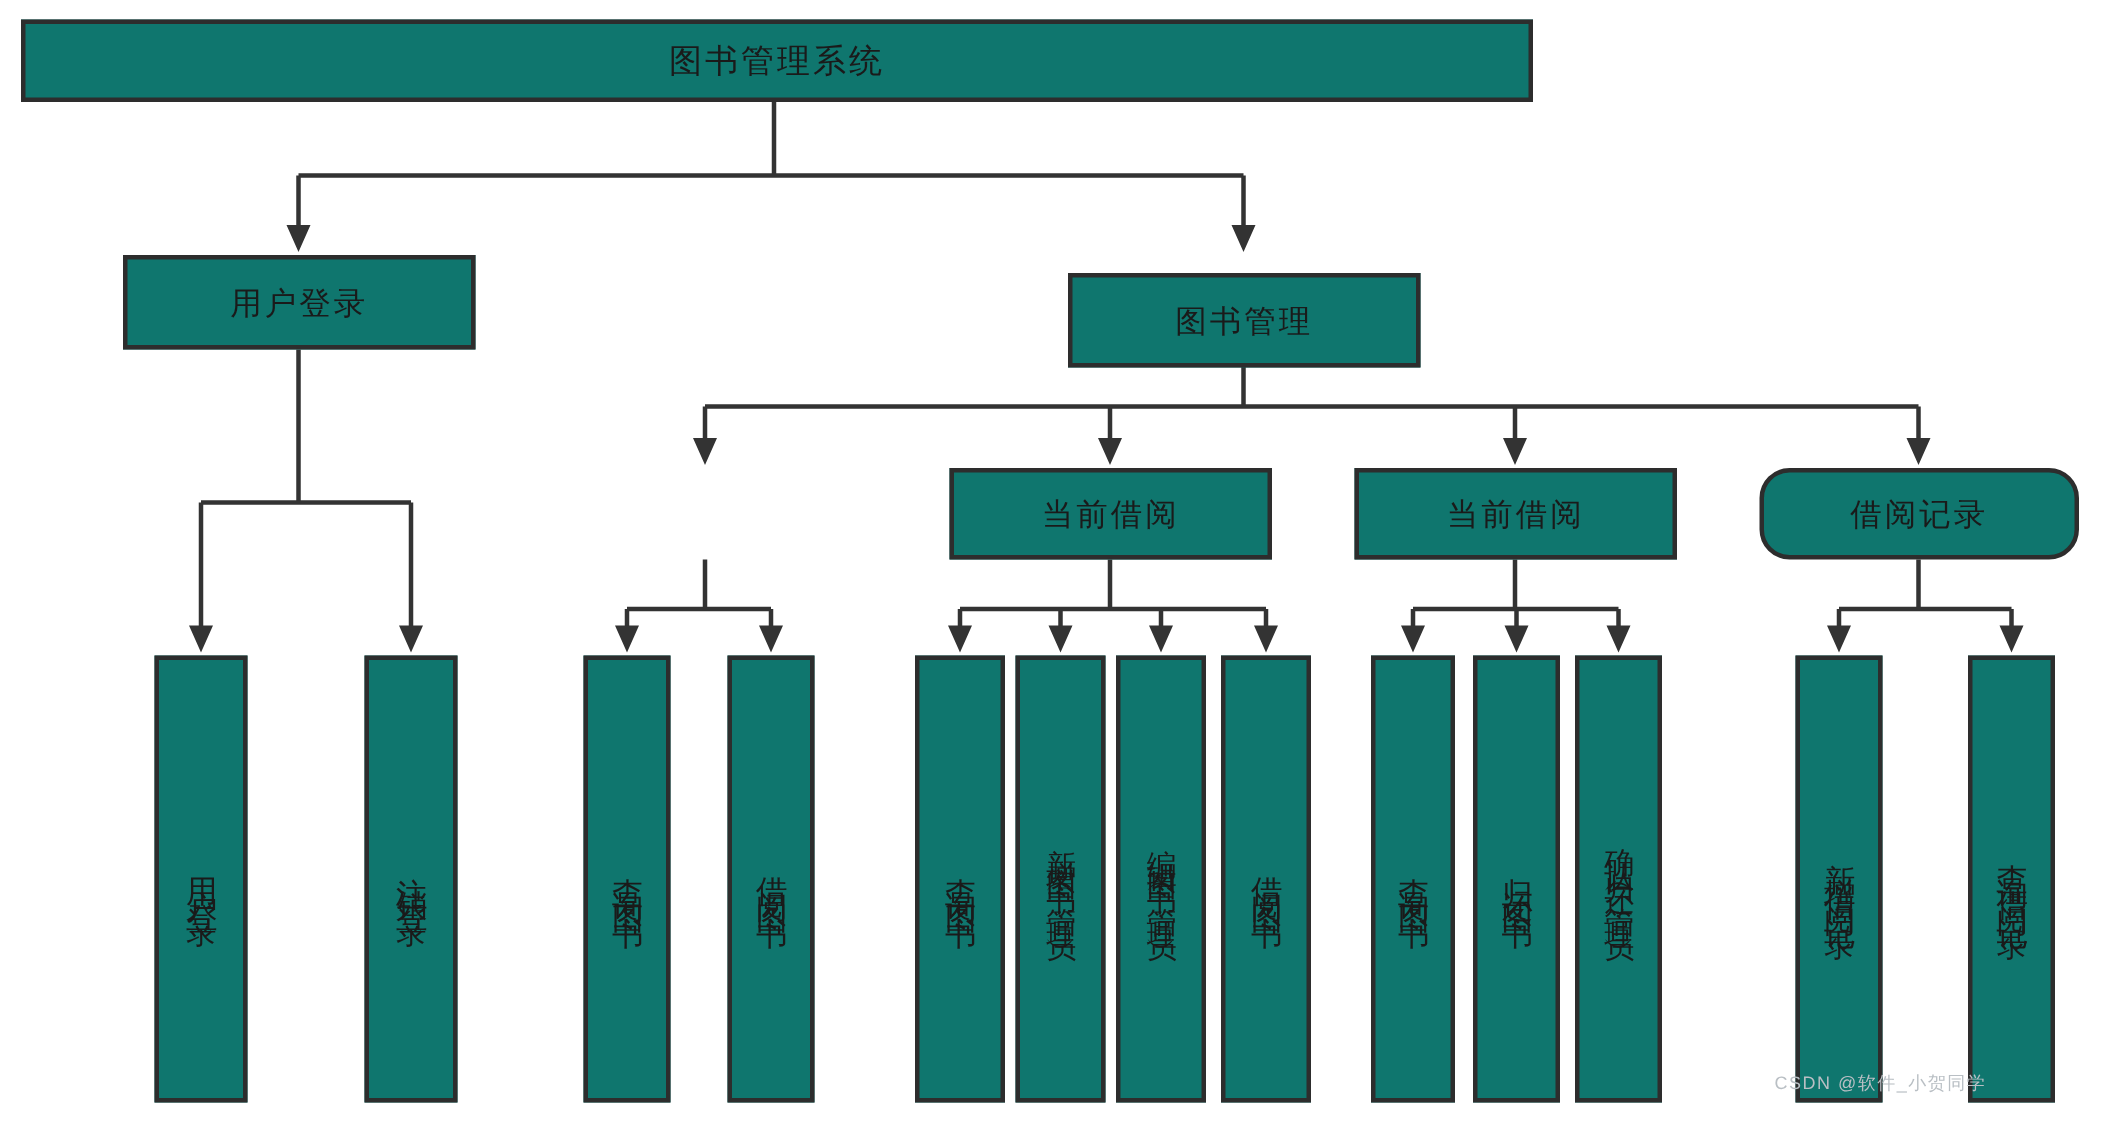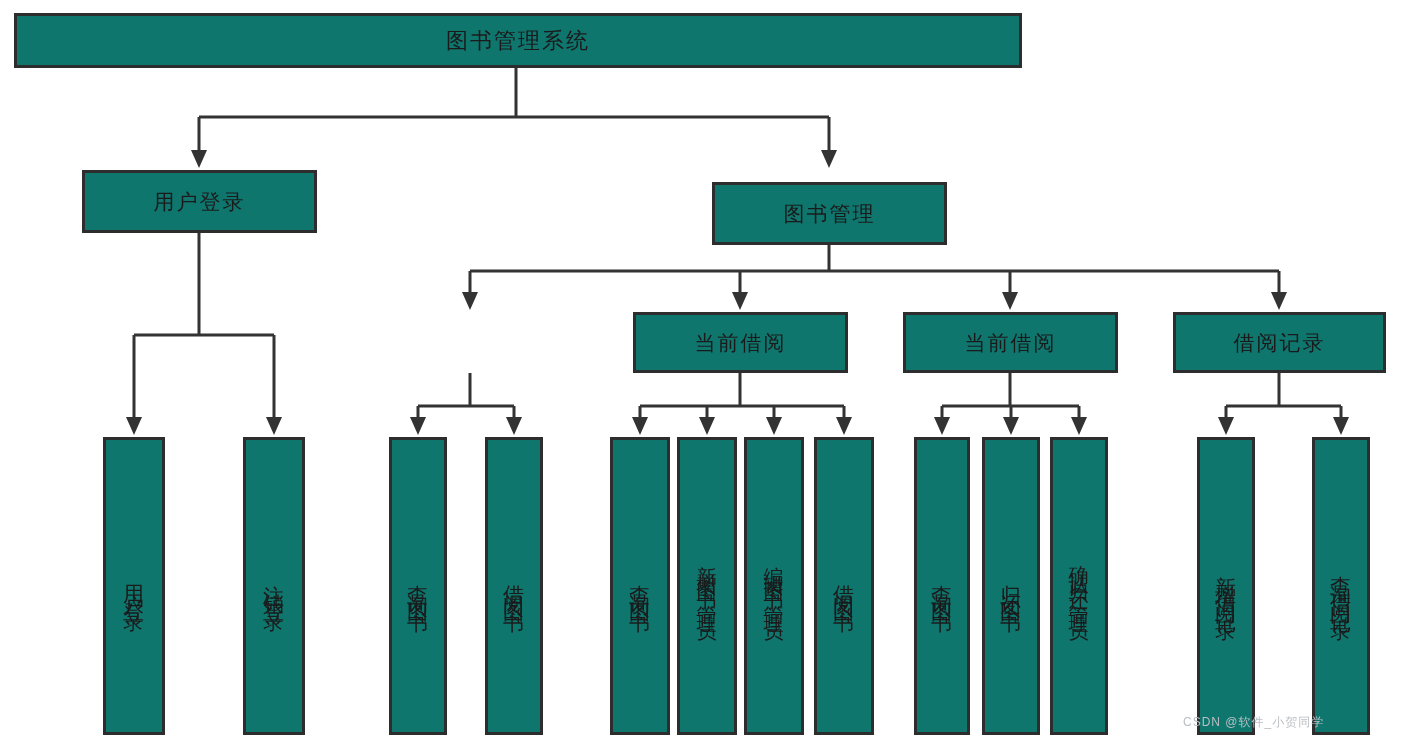--- a/index.html
+++ b/index.html
@@ -92,21 +92,21 @@
       M1341 435 L1333 417 L1349 417 Z"></path>
   </svg>
 
   <div class="box title-box" style="left:14px; top:13px; width:1008px; height:55px;">图书管理系统</div>
 
   <div class="box hbox" style="left:82px; top:170px; width:235px; height:63px;">用户登录</div>
   <div class="box hbox" style="left:712px; top:182px; width:235px; height:63px;">图书管理</div>
 
   <div class="box hbox" style="left:633px; top:312px; width:215px; height:61px;">当前借阅</div>
   <div class="box hbox" style="left:903px; top:312px; width:215px; height:61px;">当前借阅</div>
-  <div class="box hbox" style="left:1173px; top:312px; width:213px; height:61px;">借阅记录</div>
+  <div class="box hbox" style="left:1173px; top:312px; width:213px; height:61px;border-radius:20px;">借阅记录</div>
 
   <div class="box vbox" style="left:103px; top:437px; width:62px; height:298px;">用户登录</div>
   <div class="box vbox" style="left:243px; top:437px; width:62px; height:298px;">注销登录</div>
 
   <div class="box vbox" style="left:389px; top:437px; width:58px; height:298px;">查询图书</div>
   <div class="box vbox" style="left:485px; top:437px; width:58px; height:298px;">借阅图书</div>
 
   <div class="box vbox" style="left:610px; top:437px; width:60px; height:298px;">查询图书</div>
   <div class="box vbox vbox-long" style="left:677px; top:437px; width:60px; height:298px;">新增图书（管理员）</div>
   <div class="box vbox vbox-long" style="left:744px; top:437px; width:60px; height:298px;">编辑图书（管理员）</div>

